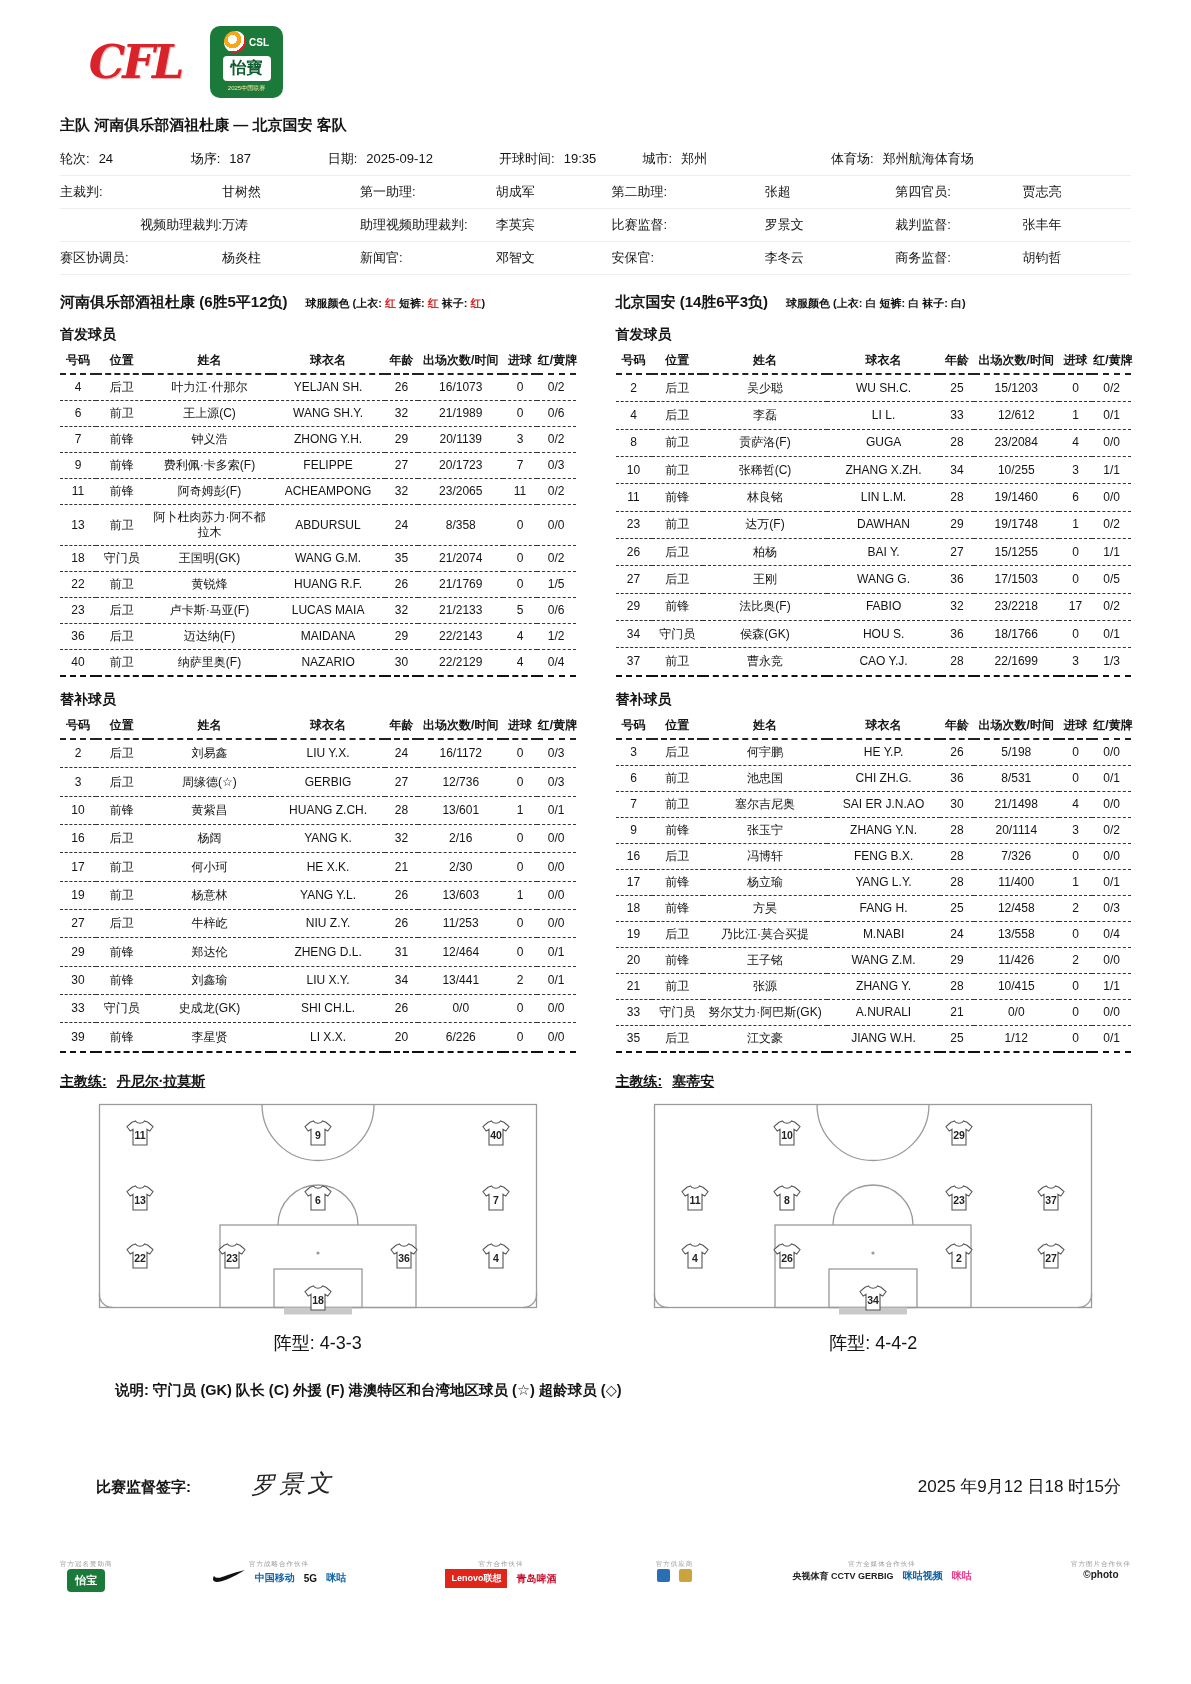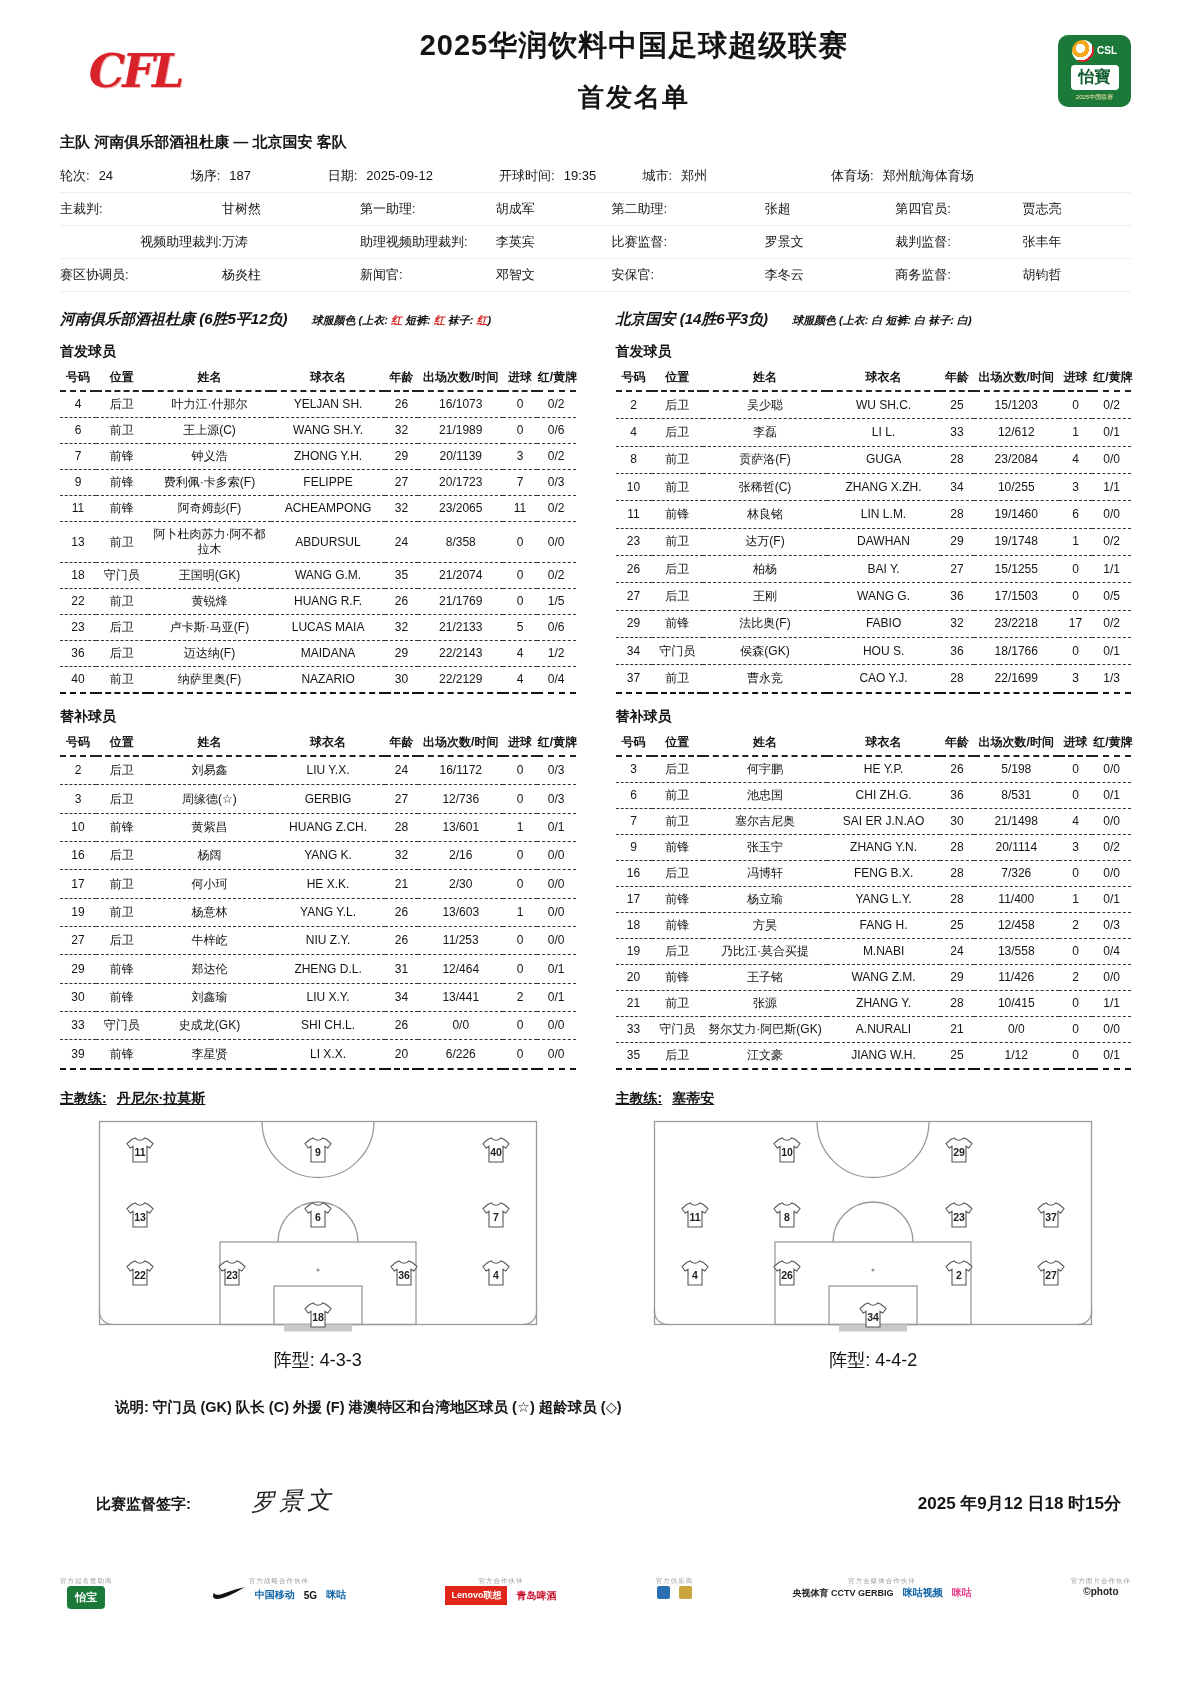--- a/index.html
+++ b/index.html
@@ -27,21 +27,21 @@
   .matchup{font-size:15px;font-weight:bold;margin-top:18px;}
   .info-rows{margin-top:8px;font-size:13px;}
   .info-row{display:flex;padding:7px 0;border-bottom:1px solid #eee;}
   .info-pair{display:flex;align-items:baseline;}
   .info-pair .info-label{white-space:nowrap;}
   .info-pair .info-value{margin-left:9px;white-space:nowrap;}
   .info-pair.tab .info-label{flex:0 0 54%;}
   .info-pair.tab .info-value{margin-left:0;}
   
   .teams{display:grid;grid-template-columns:1fr 1fr;column-gap:40px;margin-top:12px;}
-  .team-head{display:flex;align-items:baseline;gap:24px;margin-top:6px;font-style:italic;}
+  .team-head{display:flex;align-items:baseline;gap:18px;margin-top:6px;}
   .team-name{font-size:15px;font-weight:bold;white-space:nowrap;}
   .kit{font-size:11px;font-weight:bold;white-space:nowrap;}
   .kit .kv-red{color:#d42a2a;}
   .kit .kv-dark{color:#222;}
   .sec-heading{font-size:14px;font-weight:bold;margin:14px 0 4px;}
   table.players{width:100%;border-collapse:collapse;font-size:12px;table-layout:fixed;}
   table.players th{font-size:12px;font-weight:bold;padding:4px 1px;border-bottom:2px dashed #222;
                    white-space:nowrap;}
   table.players td{padding:5px 1px;text-align:center;border-bottom:1.5px dashed #333;
                    word-break:break-all;line-height:1.25;}
@@ -52,21 +52,21 @@
   .pitch-wrap{position:relative;width:440px;height:212px;margin:12px auto 0;}
   .pitch-wrap svg.field{position:absolute;left:0;top:0;}
   .jersey{position:absolute;width:30px;height:29px;transform:translate(-50%,-50%);}
   .formation{font-size:18px;text-align:center;margin-top:16px;}
   
   .notes{font-size:14.5px;font-weight:bold;margin-top:26px;padding-left:55px;}
   .sig-row{display:flex;align-items:baseline;margin-top:68px;padding-left:36px;}
   .sig-label{font-size:15px;font-weight:bold;}
   .sig-name{font-size:24px;margin-left:60px;font-family:"DejaVu Serif",serif;font-style:italic;
             letter-spacing:4px;transform:rotate(-2deg);display:inline-block;color:#222;}
-  .sig-date{margin-left:auto;font-size:17px;font-weight:bold;padding-right:10px;}
+  .sig-date{margin-left:auto;font-size:17px;font-weight:normal;padding-right:10px;}
   .sponsors{margin-top:60px;display:flex;justify-content:space-between;align-items:flex-start;}
   .sp-group{display:flex;flex-direction:column;align-items:center;}
   .sp-label{font-size:6.5px;color:#9a9a9a;letter-spacing:1px;}
   .sp-logos{display:flex;align-items:center;gap:9px;}
   .chip{white-space:nowrap;}
   .lg-yibao{background:#1b7a3a;color:#fff;font-size:11px;font-weight:bold;padding:4px 8px;border-radius:4px;}
   .lg-cmcc{color:#1365a6;font-size:10px;font-weight:bold;}
   .lg-5g{color:#111;font-size:10px;font-weight:bold;}
   .lg-migu-blue{color:#1365a6;font-size:10px;font-weight:bold;}
   .lg-lenovo{background:#e1251b;color:#fff;font-size:9px;font-weight:bold;padding:3px 6px;}
@@ -80,24 +80,20 @@
 </style>
 </head>
 <body>
 
 <div class="page">
 
   <div class="doc-header">
     <div class="logo-cfl">
       <span class="cfl-text">CFL</span>
     </div>
-    <div class="titles">
-      <div class="title1">2025华润饮料中国足球超级联赛</div>
-      <div class="title2">首发名单</div>
-    </div>
     <div class="logo-csl">
       <div class="csl-top">
         <span class="csl-swirl"></span>
         <span class="csl-word">CSL</span>
       </div>
       <span class="csl-brand">怡寶</span>
       <span class="csl-sub">2025中国联赛</span>
     </div>
   </div>
 

